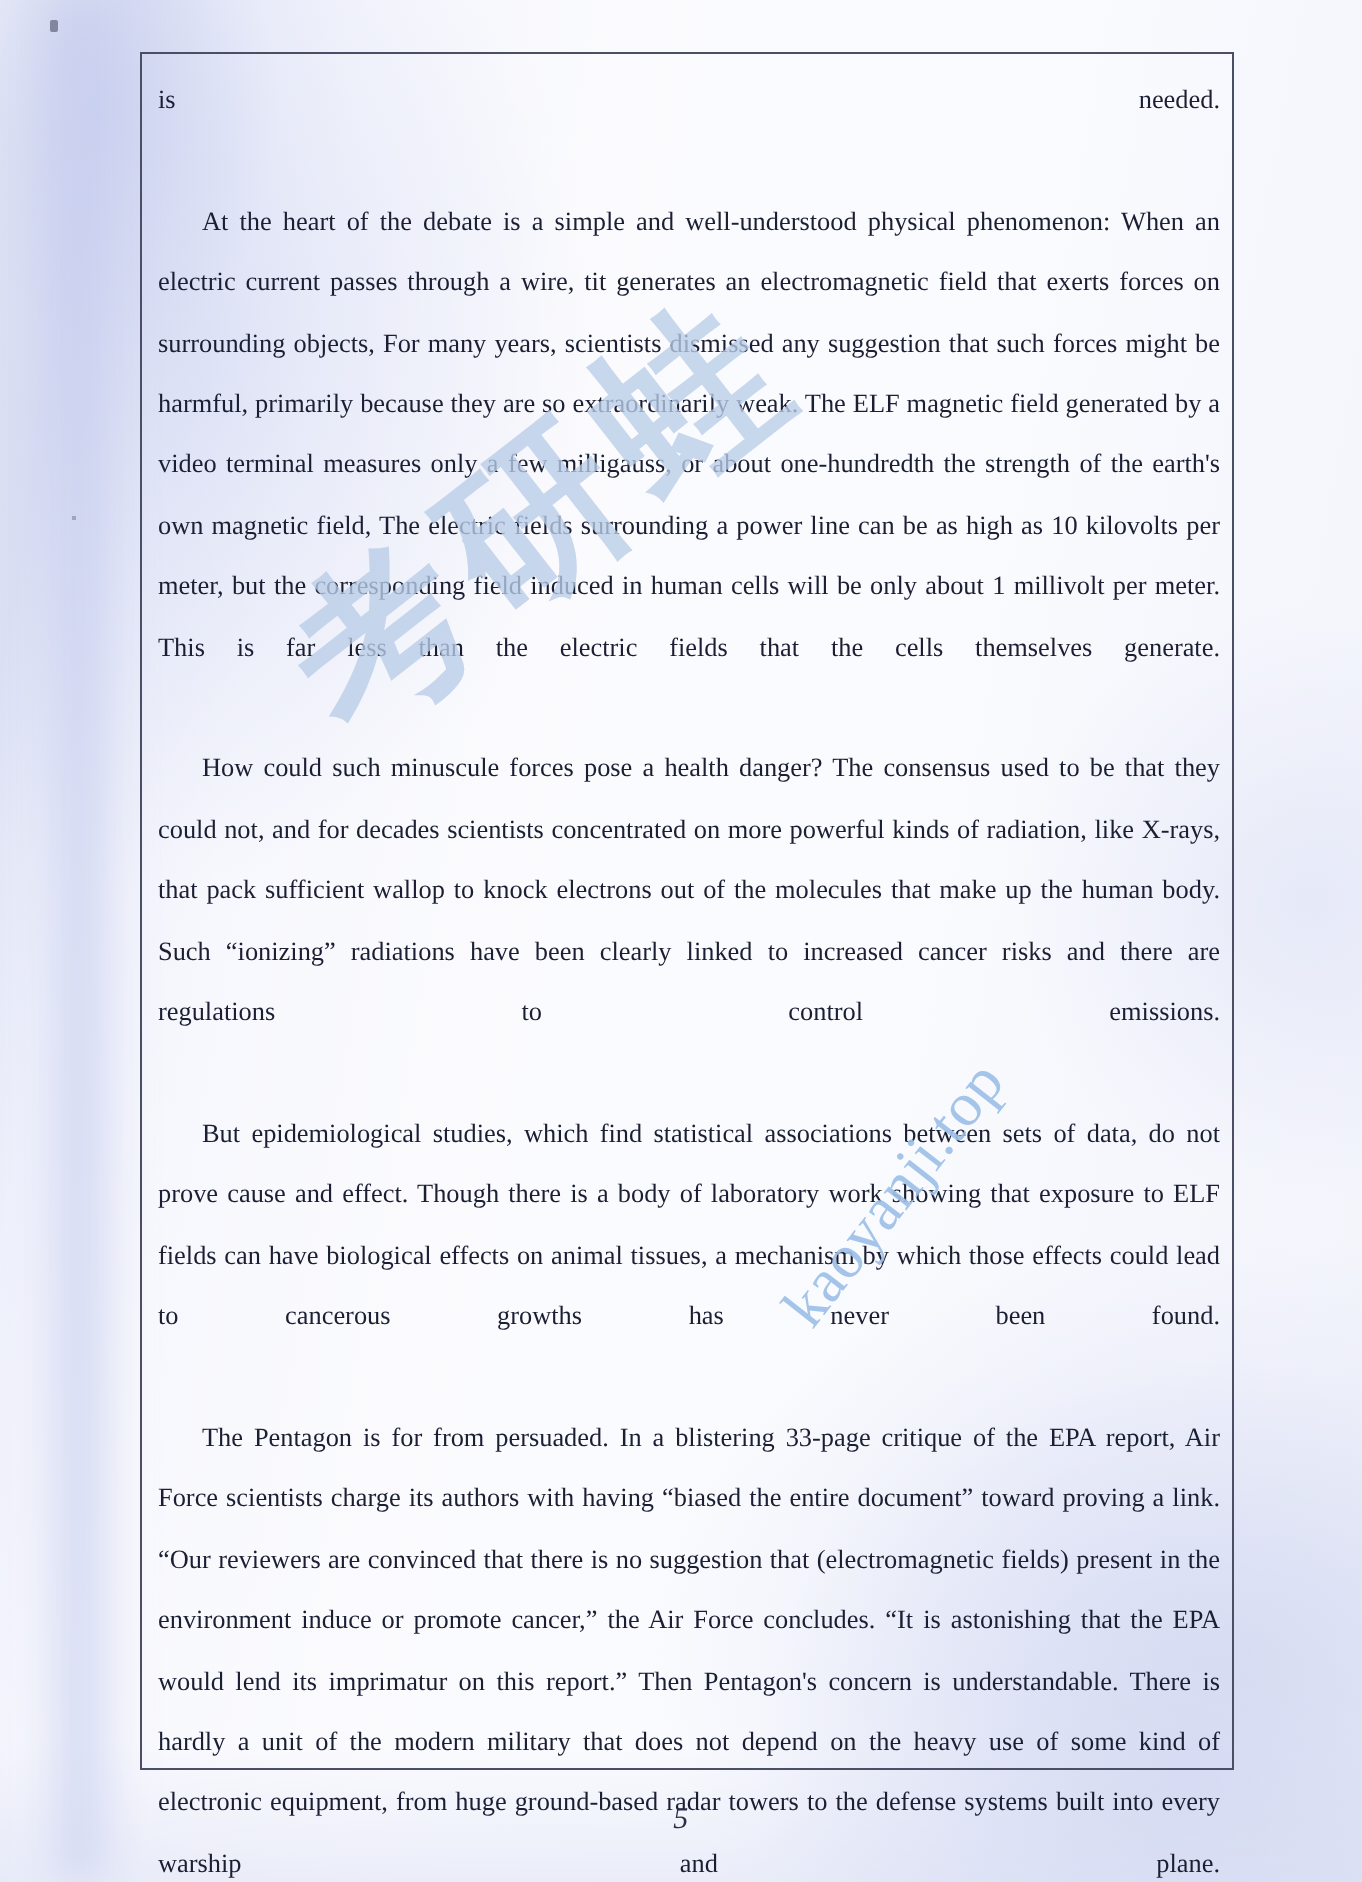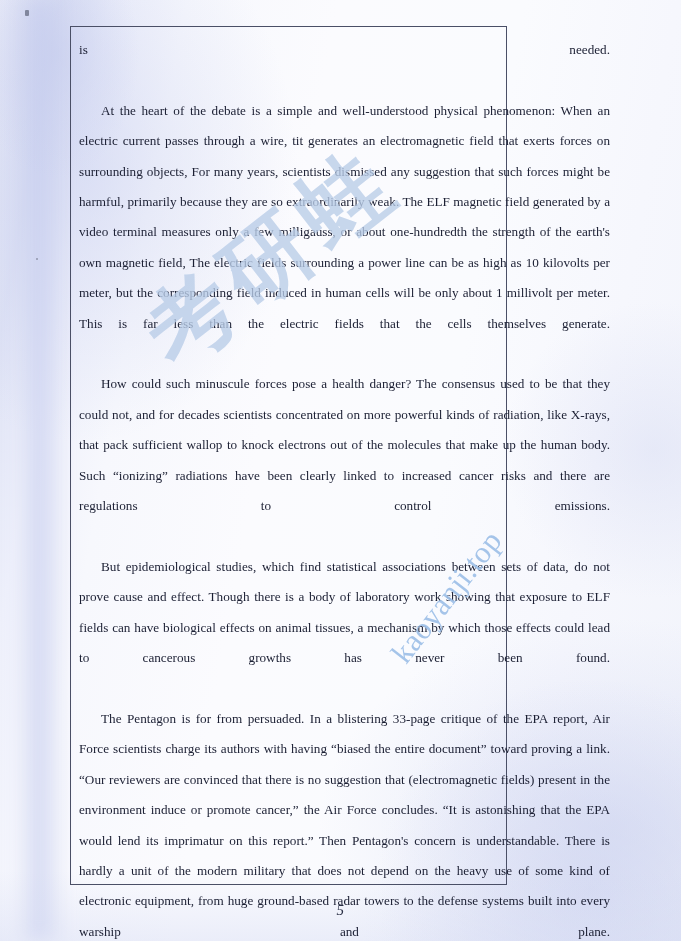--- a/index.html
+++ b/index.html
@@ -115,21 +115,21 @@
     transform-origin: left top;
     white-space: nowrap;
     letter-spacing: 0.01em;
   }
 
   
   #document-frame {
     position: absolute;
     left: 70px;
     top: 26px;
-    width: 437px;
+    width: 547px;
     height: 859px;
     border: 1.4px solid #4a4f66;
     box-sizing: border-box;
     z-index: 2;
   }
   #document-body {
     position: absolute;
     left: 8px;
     top: 8px;
     width: 531px;

